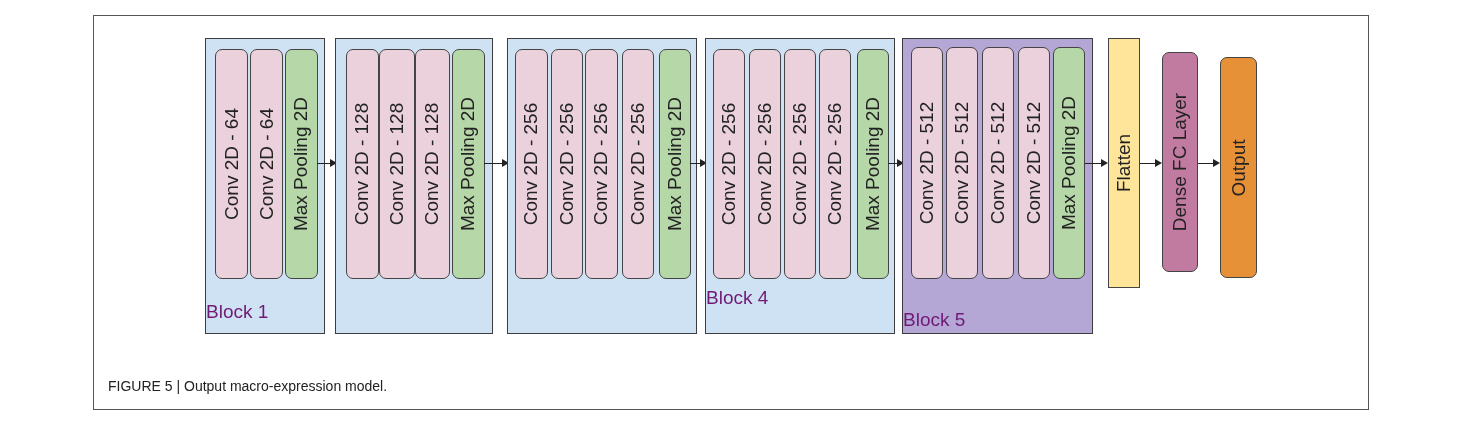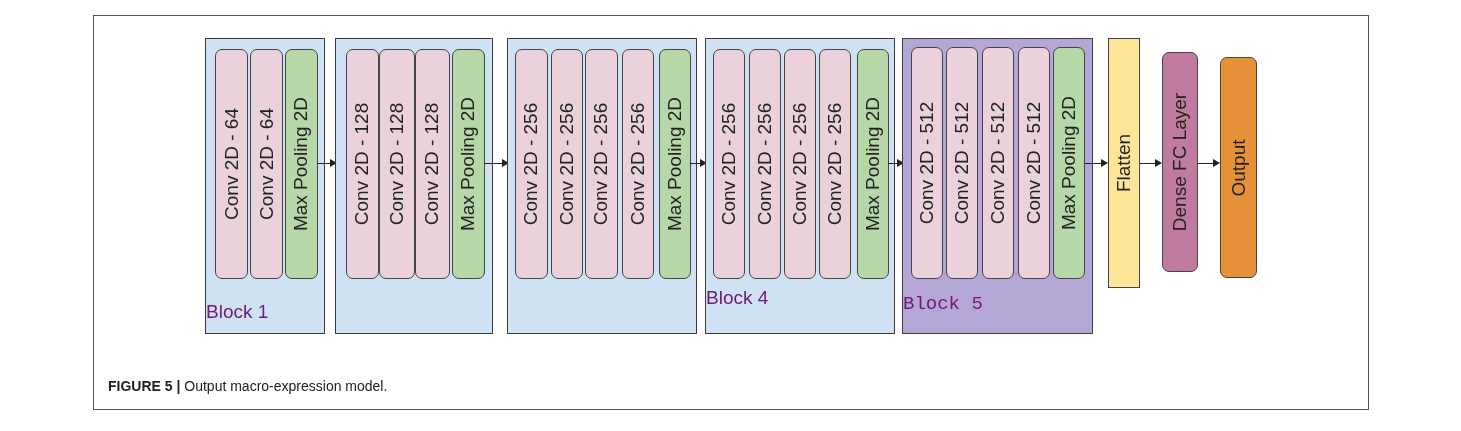--- a/index.html
+++ b/index.html
@@ -11,21 +11,21 @@
   .layer { position:absolute; border:1.3px solid #444; border-radius:7px; box-sizing:border-box; display:flex; align-items:center; justify-content:center; overflow:hidden; }
   .layer.conv { background:#ead1dc; }
   .layer.pool { background:#b6d7a8; }
   .layer.flatten { background:#ffe599; border-radius:0; }
   .layer.dense { background:#c27ba0; }
   .layer.output { background:#e69138; }
   .vtext { transform:rotate(-90deg); white-space:nowrap; font-size:19px; color:#222; }
   .arrow { position:absolute; height:0; border-top:1.5px solid #222; }
   .arrow::after { content:""; position:absolute; right:-2px; top:-5.5px; border-left:7px solid #222; border-top:4.5px solid transparent; border-bottom:4.5px solid transparent; }
   .caption { position:absolute; left:108px; top:378px; font-size:14px; color:#222; }
-  .caption b { font-weight:bold; }
+  .caption b { font-weight:normal; }
 </style>
 </head>
 <body>
 
 <div class="frame"></div>
 
 <div class="block" style="left:205px;top:38px;width:120px;height:296px;">
   <div class="layer conv" style="left:9px;top:10px;width:33px;height:230px;">
       <span class="vtext">Conv 2D - 64</span>
     </div>
@@ -103,21 +103,21 @@
     </div>
   <div class="layer conv" style="left:79px;top:8px;width:32px;height:232px;">
       <span class="vtext">Conv 2D - 512</span>
     </div>
   <div class="layer conv" style="left:115px;top:8px;width:32px;height:232px;">
       <span class="vtext">Conv 2D - 512</span>
     </div>
   <div class="layer pool" style="left:150px;top:8px;width:32px;height:232px;">
       <span class="vtext">Max Pooling 2D</span>
     </div>
-  <div class="block-label" style="bottom:18px;font-family:Liberation Mono, monospace;">Block 5</div>
+  <div class="block-label" style="bottom:2px;">Block 5</div>
 </div>
 <div class="arrow" style="left:1085px;top:163px;width:21px;"></div>
 
 <div class="layer flatten" style="left:1108px;top:38px;width:32px;height:250px;border:1.5px solid #444;">
     <span class="vtext">Flatten</span>
   </div>
 <div class="arrow" style="left:1140px;top:163px;width:20px;"></div>
 <div class="layer dense" style="left:1162px;top:52px;width:36px;height:220px;">
     <span class="vtext">Dense FC Layer</span>
   </div>

